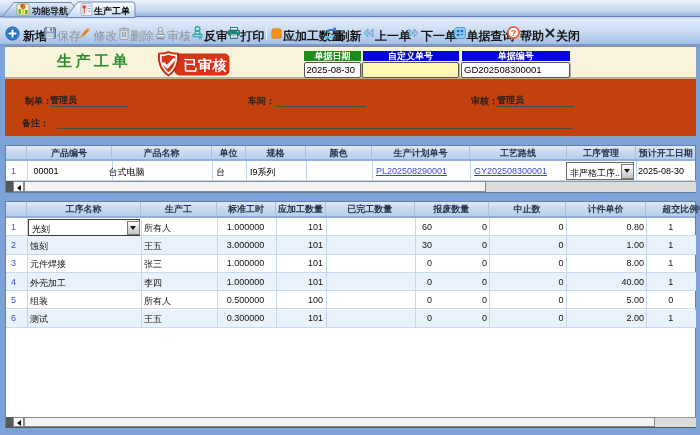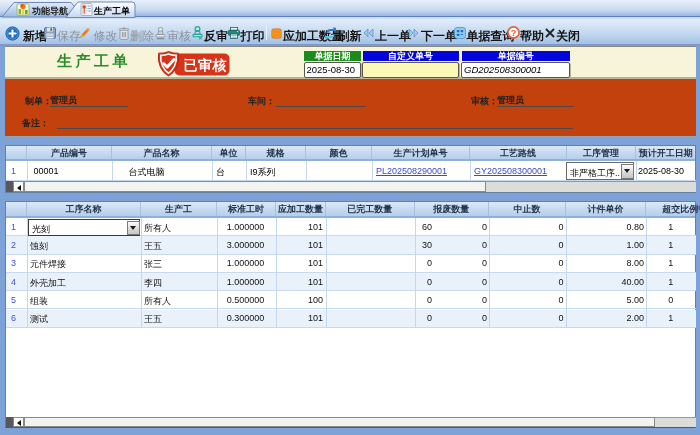--- a/index.html
+++ b/index.html
@@ -197,21 +197,21 @@
     <path d="M 13.5 1.5 Q 18 3.5 23.5 3.2 Q 24.5 11 21.5 17.5 Q 18.5 23.5 13.5 26 Q 8.5 23.5 5.5 17.5 Q 2.5 11 3.5 3.2 Q 9 3.5 13.5 1.5 Z" fill="#d63418" stroke="#b01f08" stroke-width="0.8"></path>
     <path d="M 13.5 4 Q 17 5.5 21.2 5.4 Q 21.8 11 19.5 16 Q 17 21 13.5 23.2 Q 10 21 7.5 16 Q 5.2 11 5.8 5.4 Q 10 5.5 13.5 4 Z" fill="none" stroke="#fff" stroke-width="1.6"></path>
     <path d="M 8.5 13.5 L 12.2 17 L 19 9.5" fill="none" stroke="#fff" stroke-width="3" stroke-linecap="round" stroke-linejoin="round"></path>
     <text x="28.5" y="19.5" font-size="14" font-weight="bold" fill="#fff" letter-spacing="0.5" font-family="Liberation Sans,sans-serif">已审核</text>
   </svg>
   <div class="flabel" style="left:299.5px;width:57px;background:#1b8c1b;">单据日期</div>
   <div class="fbox" style="left:299px;width:57.5px;">2025-08-30</div>
   <div class="flabel" style="left:358px;width:96px;background:#0404dd;">自定义单号</div>
   <div class="fbox" style="left:357.5px;width:96.5px;background:#fbf9b5;"></div>
   <div class="flabel" style="left:457px;width:108.5px;background:#0404dd;">单据编号</div>
-  <div class="fbox" style="left:456.5px;width:109px;font-style:italic;">GD202508300001</div>
+  <div class="fbox" style="left:456.5px;width:109px;">GD202508300001</div>
 </div>
 <div class="abs" id="form">
   <div class="ftext" style="left:20.5px;top:16.5px">制单：</div>
   <div class="ftext" style="left:45.5px;top:15.5px">管理员</div>
   <div class="uline" style="left:45.5px;top:27.5px;width:78px"></div>
   <div class="ftext" style="left:243.5px;top:16.5px">车间：</div>
   <div class="uline" style="left:271.5px;top:27.5px;width:90px"></div>
   <div class="ftext" style="left:466.5px;top:16.5px">审核：</div>
   <div class="ftext" style="left:492.5px;top:15.5px">管理员</div>
   <div class="uline" style="left:492.5px;top:27.5px;width:77px"></div>
@@ -235,21 +235,21 @@
   <div class="gline" style="left:106.5px;top:15.5px;width:1px;height:19px"></div>
   <div class="gline" style="left:206.5px;top:15.5px;width:1px;height:19px"></div>
   <div class="gline" style="left:240.5px;top:15.5px;width:1px;height:19px"></div>
   <div class="gline" style="left:300.5px;top:15.5px;width:1px;height:19px"></div>
   <div class="gline" style="left:366.5px;top:15.5px;width:1px;height:19px"></div>
   <div class="gline" style="left:464.5px;top:15.5px;width:1px;height:19px"></div>
   <div class="gline" style="left:630.5px;top:15.5px;width:1px;height:19px"></div>
   <div class="gline" style="left:0;top:34px;width:690px;height:1px"></div>
   <div class="cell" style="left:0;top:20px;width:16px;text-align:center;color:#3f52d2">1</div>
   <div class="cell" style="left:28px;top:20px">00001</div>
-  <div class="cell" style="left:123px;top:20px">台式电脑</div>
+  <div class="cell" style="left:103px;top:20px">台式电脑</div>
   <div class="cell" style="left:210.5px;top:20px">台</div>
   <div class="cell" style="left:244.5px;top:20px">I9系列</div>
   <div class="cell link" style="left:370.5px;top:20px">PL202508290001</div>
   <div class="cell link" style="left:468.5px;top:20px">GY202508300001</div>
   <div class="combo" style="left:560.5px;top:16.5px;width:68px;height:17.5px">
     <div class="cell" style="left:3px;top:3.5px;width:50px">非严格工序..</div>
     <div class="cbtn" style="left:54px;top:1px;width:12.5px;height:14.5px"></div>
     <div class="carr" style="left:57px;top:6px"></div>
   </div>
   <div class="cell" style="left:632.5px;top:20px">2025-08-30</div>

